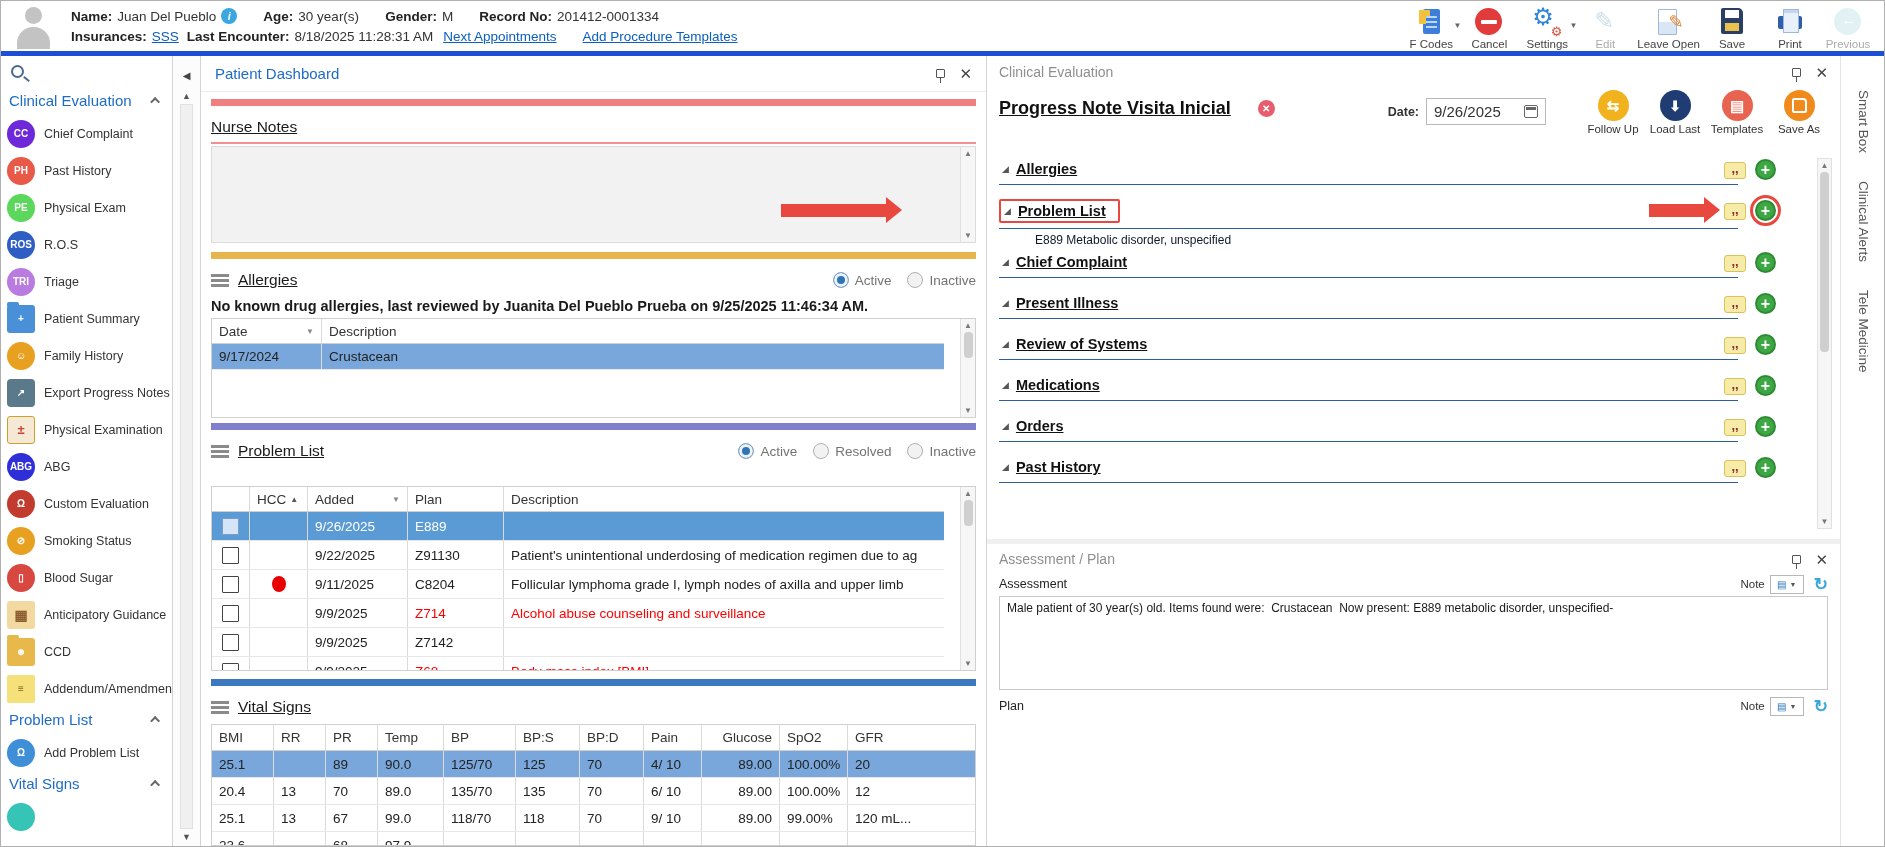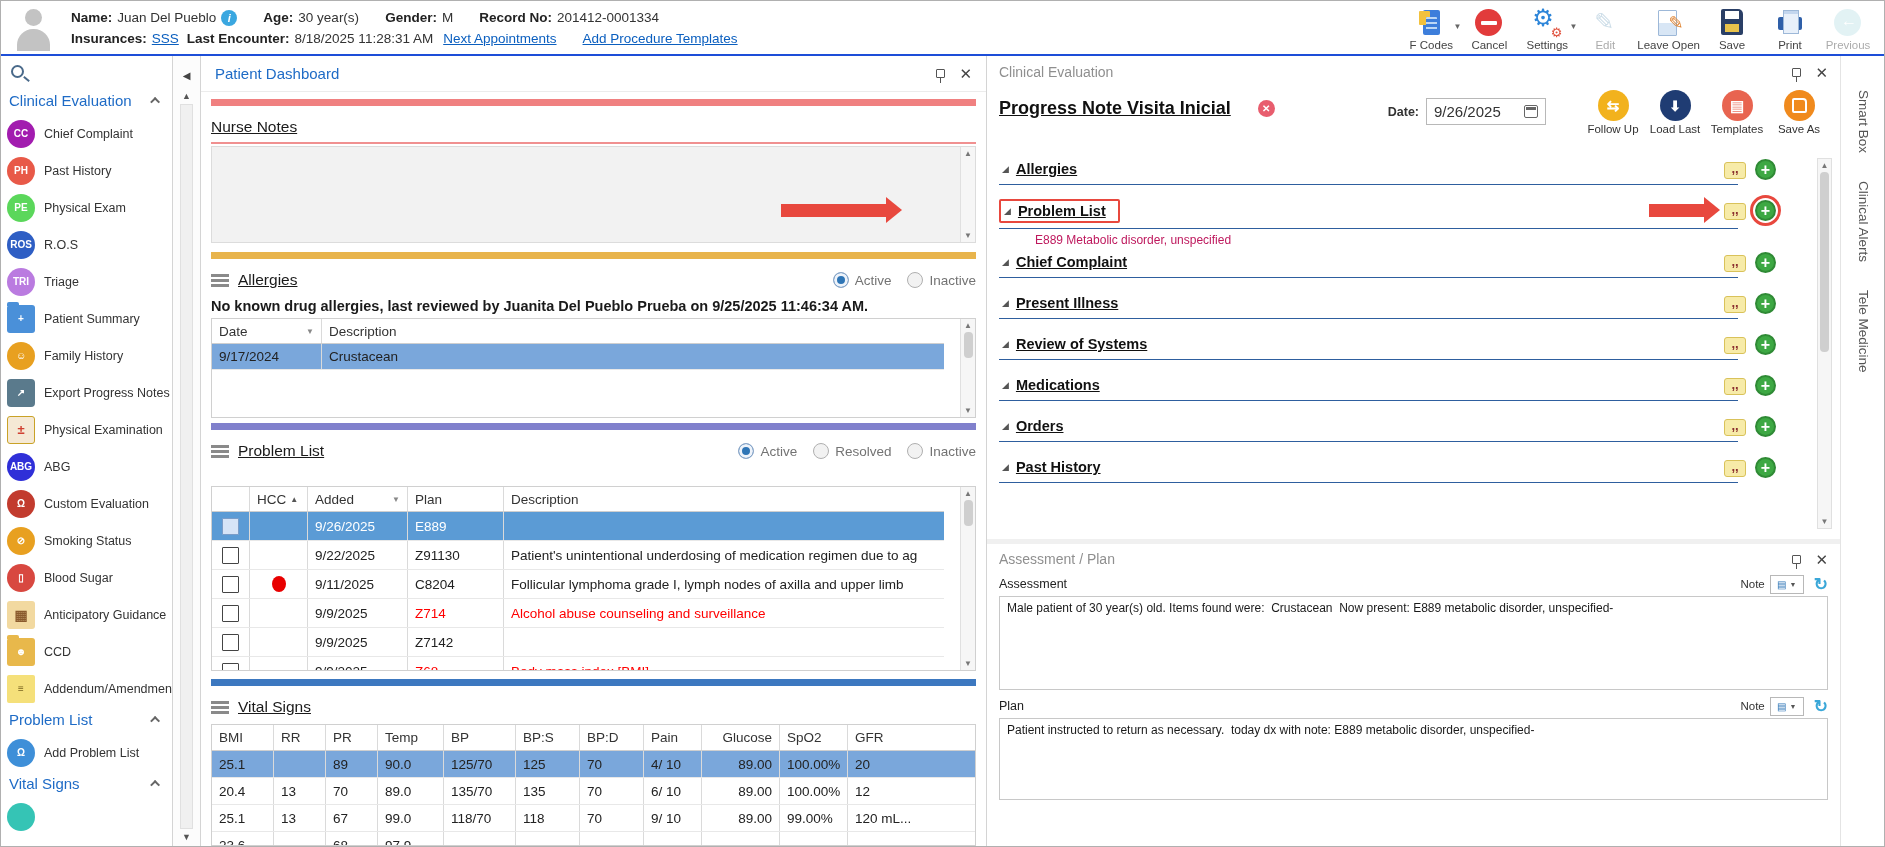--- a/index.html
+++ b/index.html
@@ -1,21 +1,21 @@
 <!DOCTYPE html>
 <html><head>
 <meta charset="utf-8">
 <style>
   * { margin:0; padding:0; box-sizing:border-box; }
   body { background:#e8e8e8; font-family:"Liberation Sans",sans-serif; }
   #app { width:1885px; height:847px; background:#fff; border:1px solid #b0b0b0;
          position:relative; overflow:hidden; color:#222; }
 
   
-  #topbar { height:55px; border-bottom:2px solid #1d4ed8; display:flex; align-items:center;
+  #topbar { height:55px; border-bottom:5px solid #1d4ed8; display:flex; align-items:center;
             padding:0 10px; }
   .avatar { width:46px; height:46px; position:relative; margin-right:14px; flex:none; overflow:hidden;}
   .avatar::before { content:""; position:absolute; left:14px; top:4px; width:17px; height:17px;
                     border-radius:50%; background:#c3c3c3; }
   .avatar::after  { content:""; position:absolute; left:6px; top:24px; width:33px; height:24px;
                     border-radius:16px 16px 0 0; background:#c3c3c3; }
   #pinfo { display:flex; flex-direction:column; gap:5px; font-size:13.5px; }
   .prow1, .prow2 { display:flex; align-items:center; }
   .fld { margin-right:26px; display:flex; align-items:center; white-space:nowrap; }
   .fld b { margin-right:5px; }
@@ -200,21 +200,21 @@
   .cic-saveas { background:#f08a1d; }
   .cic-saveas i { font-style:normal; width:15px; height:15px; border:2px solid #fff; font-size:9px;
       display:flex; align-items:center; justify-content:center; border-radius:2px 4px 2px 2px; }
 
   .sections { margin-top:6px; position:relative; padding-right:26px; }
   .sec { position:relative; min-height:41px; padding-top:4px; }
   .sec-line { border-bottom:1px solid #2e5e9e; padding-bottom:5px; margin-right:64px; }
   .headwrap { display:inline-flex; align-items:center; gap:7px; padding:2px 12px 2px 3px; }
   .tri { color:#555; font-size:9px; }
   .sec-t { font-weight:bold; font-size:14.5px; text-decoration:underline; color:#111; }
-  .sub { font-size:12px; color:#be185d; margin:4px 0 0 36px; }
+  .sub { font-size:12px; color:#0f172a; margin:4px 0 0 36px; }
   .sub:empty { display:none; }
   .quote-ic { position:absolute; right:56px; top:8px; width:22px; height:17px; background:#f7eba8;
       border:1px solid #d9c25a; border-radius:3px; color:#8b2f2f; font-weight:bold; font-size:13px;
       line-height:12px; text-align:center; cursor:pointer; }
   .plus-ic { position:absolute; right:26px; top:5px; width:21px; height:21px; border-radius:50%;
       background:#3da843; border:2px solid #2f8a35; color:#fff; font-size:16px; font-weight:bold;
       line-height:17px; text-align:center; cursor:pointer; }
   .sec.hl .headwrap { border:2.5px solid #e8483e; border-radius:2px; }
   .sec.hl .plus-ic { outline:3px solid #e8483e; outline-offset:2px; }
   .rarrow { position:absolute; height:13px; background:#e8483e; z-index:5; }
@@ -352,21 +352,21 @@
         <span class="mag"></span>
       </div>
 
       <div class="sb-group-title">
         <span>Clinical Evaluation</span>
         <span class="chev"></span>
       </div>
       <div>
 
           <div class="sb-item">
-            <span class="sb-ic circle" style="background: #a21caf;">CC</span>
+            <span class="sb-ic circle" style="background: #6d28d9;">CC</span>
             <span>Chief Complaint</span>
           </div>
 
           <div class="sb-item">
             <span class="sb-ic circle" style="background: rgb(232, 89, 72);">PH</span>
             <span>Past History</span>
           </div>
 
           <div class="sb-item">
             <span class="sb-ic circle" style="background: rgb(91, 215, 91);">PE</span>
@@ -921,21 +921,20 @@
           <span class="refresh">↻</span>
         </div>
         <div class="ap-box assess">Male patient of 30 year(s) old. Items found were:  Crustacean  Now present: E889 metabolic disorder, unspecified-</div>
         <div class="ap-row" style="margin-top:4px">
           <span>Plan</span>
           <span class="sp"></span>
           <span class="note-lbl">Note</span>
           <span class="note-box">▤<span class="dv">▼</span></span>
           <span class="refresh">↻</span>
         </div>
-        <div class="ap-box plan">Patient instructed to return as necessary.  today dx with note: E889 metabolic disorder, unspecified-</div>
       </section>
     </div>
 
     <div id="sidetabs">
 
         <span class="vtab">Smart Box</span>
 
         <span class="vtab">Clinical Alerts</span>
 
         <span class="vtab">Tele Medicine</span>

